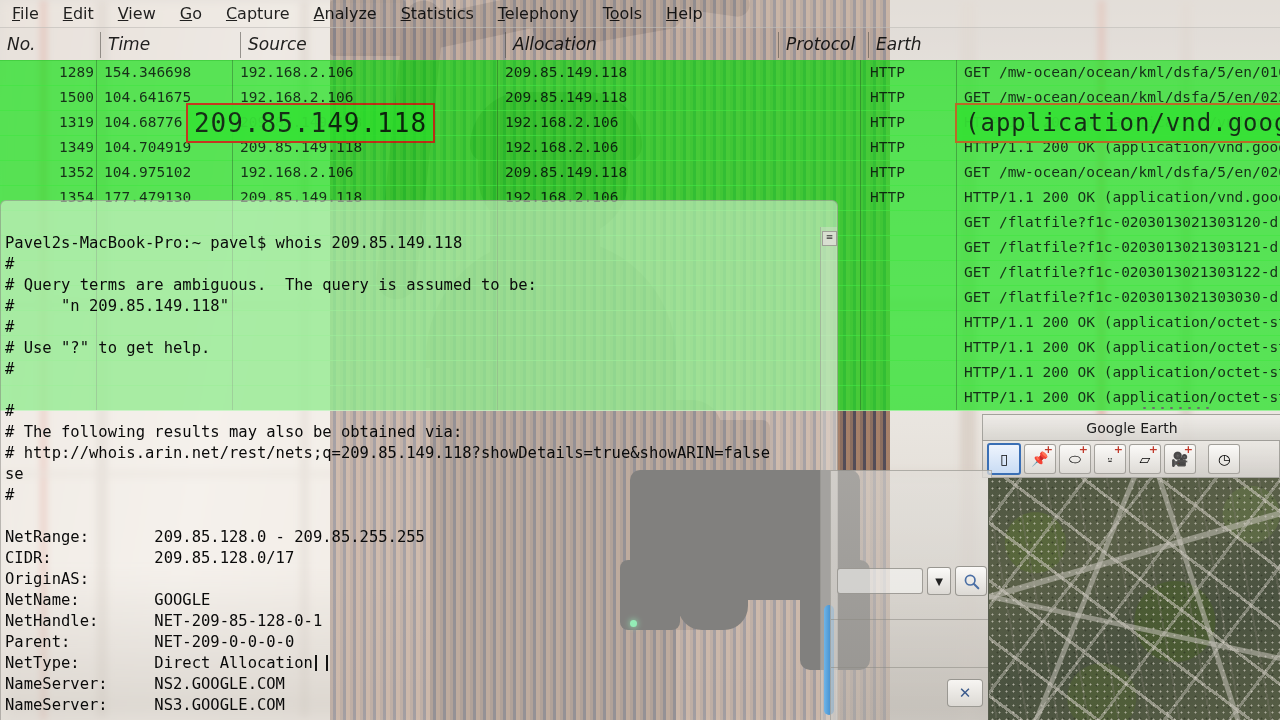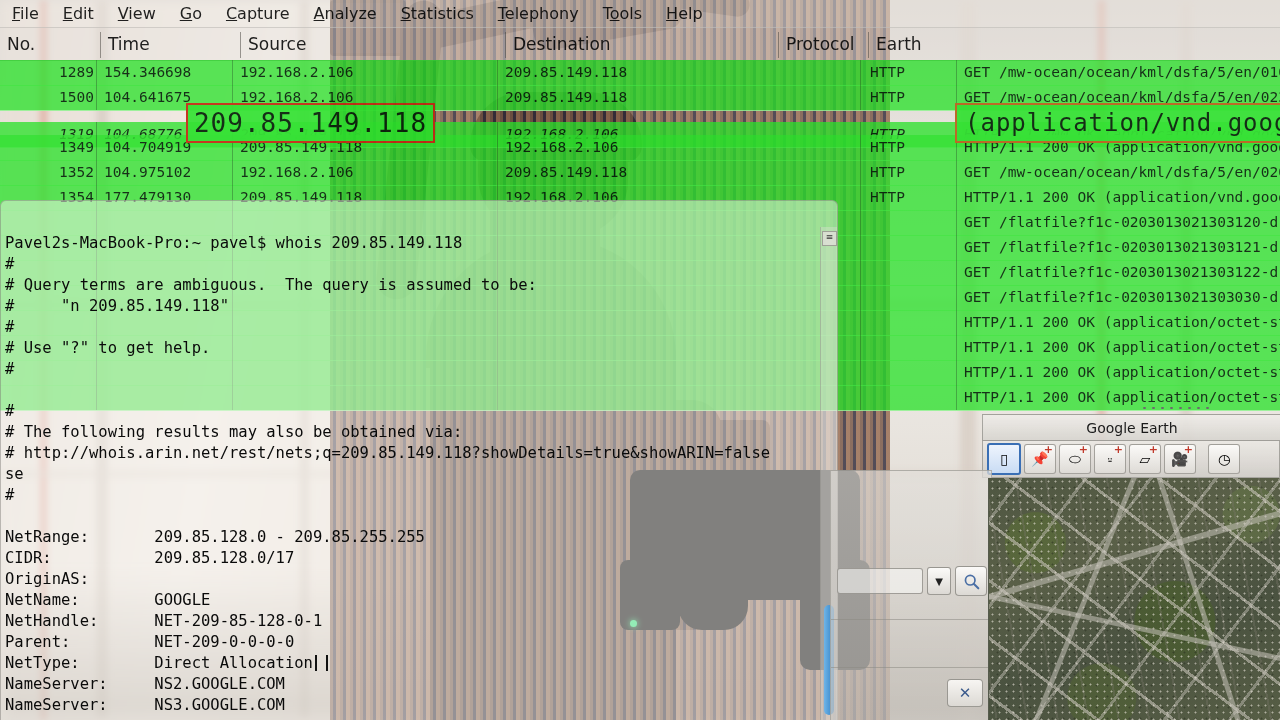--- a/index.html
+++ b/index.html
@@ -78,21 +78,21 @@
     display:flex;align-items:center;gap:0px;
     font-family:"DejaVu Sans",sans-serif;font-size:16px;color:#111;
   }
   .ws-menubar .mi{padding:2px 12px;cursor:default;white-space:nowrap;}
   .ws-menubar .mi .acc{text-decoration:underline;}
 
   .ws-colheader{
     position:absolute;left:0;top:27px;width:1280px;height:33px;
     background:rgba(233,230,225,.5);
     border-bottom:1px solid rgba(90,88,84,.75);
-    font-size:17px;color:#101010;
+    font-size:17px;color:#101010;font-style:italic;
   }
   .ws-colheader .ch{position:absolute;top:5px;padding-left:7px;border-left:1px solid rgba(80,78,74,.6);height:26px;line-height:24px;}
   .ws-colheader .ch.first{border-left:none;}
 
   .ws-rows{position:absolute;left:0;top:60px;width:1064px;height:350px;}
   .ws-row{
     position:absolute;left:0;width:1280px;height:25px;
     background:rgba(42,226,42,.82);
     border-bottom:1px solid rgba(215,255,215,.55);
     font-family:"DejaVu Sans Mono",monospace;
@@ -332,21 +332,21 @@
         <div class="mi"><span class="acc">S</span>tatistics</div>
         <div class="mi"><span class="acc">T</span>elephony</div>
         <div class="mi">T<span class="acc">o</span>ols</div>
         <div class="mi"><span class="acc">H</span>elp</div>
       </div>
 
     <div class="ws-colheader" id="ws-cols">
         <div class="ch first" style="left: 0px;">No.</div>
         <div class="ch" style="left: 100px;">Time</div>
         <div class="ch" style="left: 240px;">Source</div>
-        <div class="ch" style="left: 505px;">Destination</div>
+        <div class="ch" style="left: 505px;">Allocation</div>
         <div class="ch" style="left: 778px;">Protocol</div>
         <div class="ch" style="left: 868px;">Earth</div>
       </div>
 
     <div class="ws-rows" id="ws-rows">
         <div class="ws-row" style="top: 0px;">
           <div class="c cell-no">1289</div>
           <div class="c cell-time">154.346698</div>
           <div class="c cell-src">192.168.2.106</div>
           <div class="c cell-dst">209.85.149.118</div>
@@ -364,21 +364,21 @@
           <div class="c cell-src">192.168.2.106</div>
           <div class="c cell-dst">209.85.149.118</div>
           <div class="c cell-proto">HTTP</div>
           <div class="c cell-info">GET /mw-ocean/ocean/kml/dsfa/5/en/023.kmz</div>
           <div class="ws-sep" style="left: 96px;"></div>
           <div class="ws-sep" style="left: 232px;"></div>
           <div class="ws-sep" style="left: 497px;"></div>
           <div class="ws-sep" style="left: 860px;"></div>
           <div class="ws-sep" style="left: 956px;"></div>
         </div>
-        <div class="ws-row" style="top: 62px; font-style: italic;">
+        <div class="ws-row" style="top: 50px;">
           <div class="c cell-no">1319</div>
           <div class="c cell-time">104.68776</div>
           <div class="c cell-src">209.85.149.118</div>
           <div class="c cell-dst">192.168.2.106</div>
           <div class="c cell-proto">HTTP</div>
           <div class="c cell-info">HTTP/1.1 200 OK  (application/vnd.google-</div>
           <div class="ws-sep" style="left: 96px;"></div>
           <div class="ws-sep" style="left: 232px;"></div>
           <div class="ws-sep" style="left: 497px;"></div>
           <div class="ws-sep" style="left: 860px;"></div>

